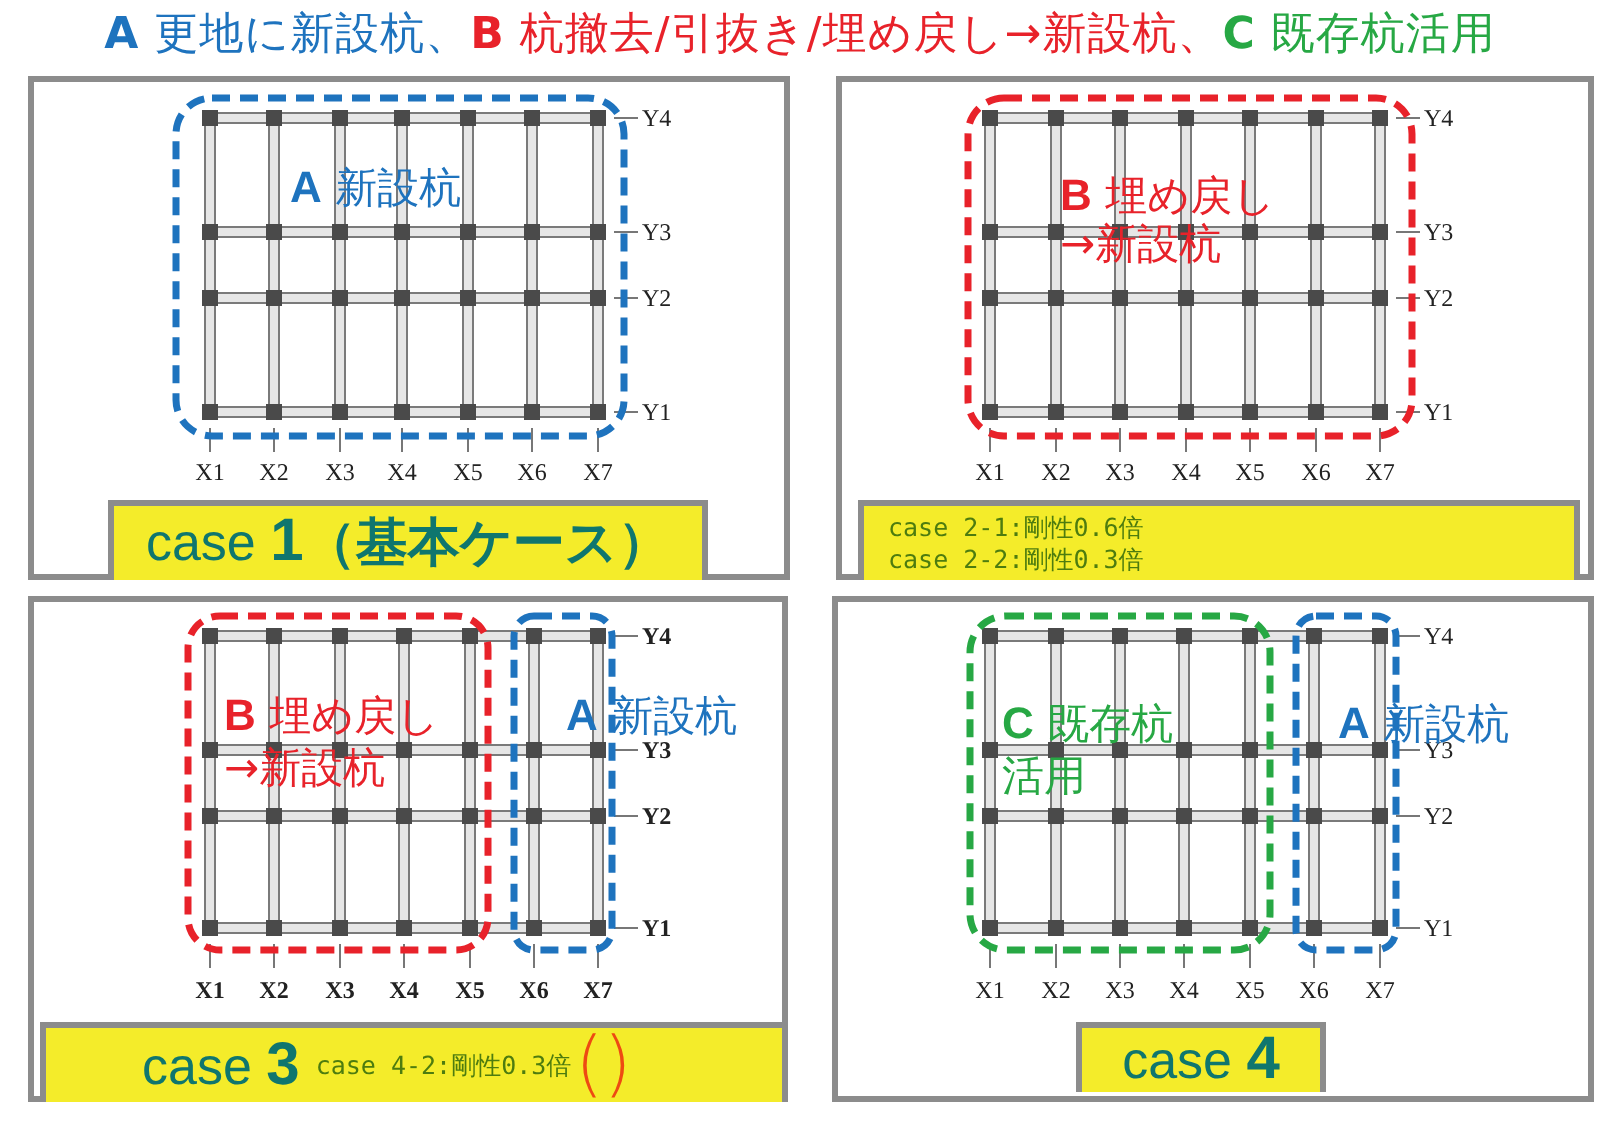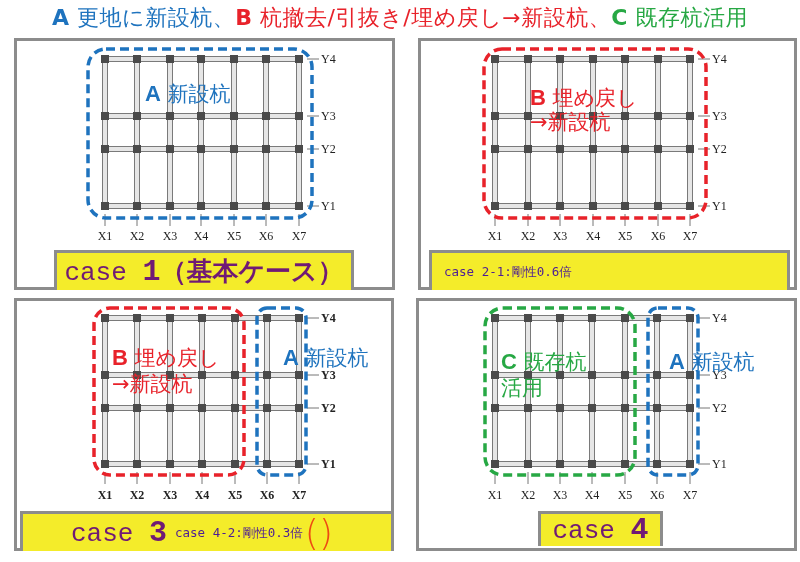--- a/index.html
+++ b/index.html
@@ -21,27 +21,27 @@
     position:absolute; background:#ffffff;
     border:3px solid #8c8c8c; box-sizing:border-box;
   }
   .panel svg { position:absolute; left:0; top:0; }
   .caption {
     position:absolute; background:#f4ec2a; border:3px solid #8c8c8c;
     box-sizing:border-box; border-bottom:none;
     display:flex; align-items:center;
   }
   .cap-main {
-    font-family:Liberation Mono, monospace;
-    font-size:26px; color:#701a75; white-space:nowrap;
+    font-family:Liberation Sans, sans-serif;
+    font-size:26px; color:#0f766e; white-space:nowrap;
   }
   .cap-main b { font-size:30px; }
   .cap-sub {
     font-family:"DejaVu Sans Mono","Liberation Mono",monospace;
-    font-size:12.5px; line-height:16px; color:#4c1d95; white-space:nowrap;text-align:center;
+    font-size:12.5px; line-height:16px; color:#4d7c0f; white-space:nowrap;text-align:center;
   }
   .cap-paren {
     font-size:14px; line-height:16px; color:#ee4a12; white-space:nowrap;
     display:flex; align-items:center;
   }
   .cap-paren .br { font-size:36px; line-height:32px; font-weight:lighter; }
   .anno {
     position:absolute; font-size:21px; line-height:26px; white-space:nowrap;
   }
   .anno b { font-family:"Liberation Sans","DejaVu Sans",sans-serif; font-size:22px; }
@@ -198,20 +198,21 @@
   <svg width="374" height="247" style="pointer-events:none">
     <rect x="63" y="8" width="222" height="169" rx="18" ry="18" fill="none" stroke="#e8222a" stroke-width="3.5" stroke-dasharray="9,5"></rect>
   </svg>
   <div class="anno t-red" style="left:109px;top:45px;line-height:24px;">
     <div><b>B</b>&nbsp;<span>埋め戻し</span></div>
     <div>→新設杭</div>
   </div>
   <div class="caption" style="left:8px;top:209px;width:361px;height:40px;">
     <div class="cap-sub" style="margin-left:12px;">
       <div>case 2-1:剛性0.6倍</div>
+      <div>case 2-2:剛性0.3倍</div>
     </div>
   </div>
 </div>
 
 <div class="panel" style="left:14px;top:298px;width:380px;height:253px;">
   <svg width="375" height="248" class="grid-svg">
       <rect x="88" y="14.5" width="194" height="5" fill="#e6e6e6" stroke="#7a7a7a" stroke-width="1"></rect>
       <rect x="88" y="71.5" width="194" height="5" fill="#e6e6e6" stroke="#7a7a7a" stroke-width="1"></rect>
       <rect x="88" y="104.5" width="194" height="5" fill="#e6e6e6" stroke="#7a7a7a" stroke-width="1"></rect>
       <rect x="88" y="160.5" width="194" height="5" fill="#e6e6e6" stroke="#7a7a7a" stroke-width="1"></rect>

